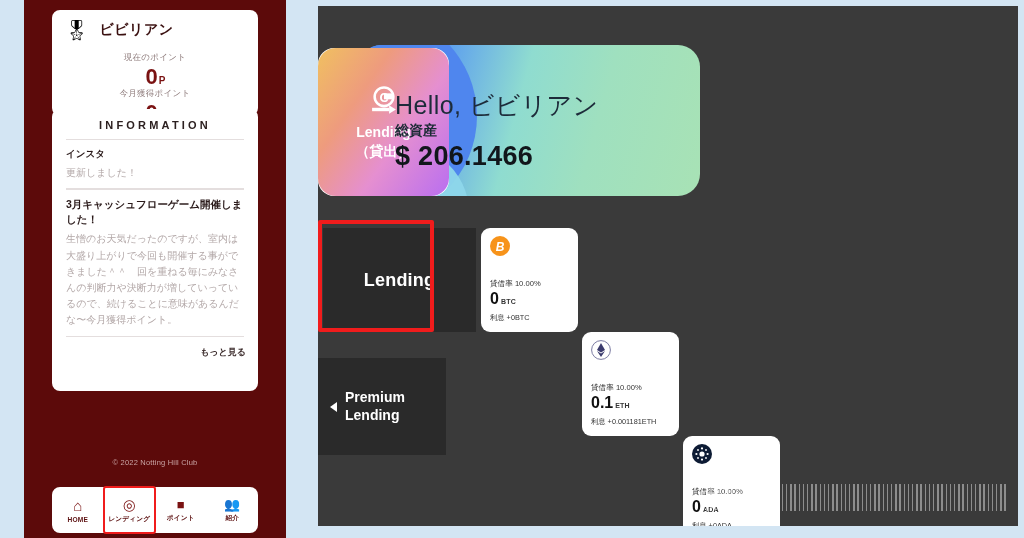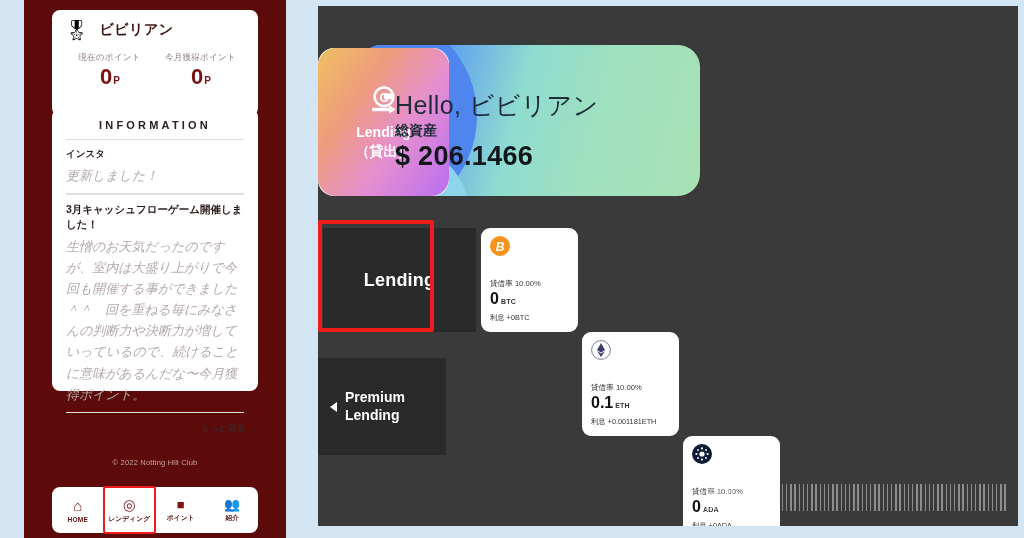--- a/index.html
+++ b/index.html
@@ -18,37 +18,37 @@
   }
   .side-card {
     position: absolute; left: 28px; width: 206px;
     background: #fff; border-radius: 8px;
   }
   
   #profile-card { top: 10px; height: 106px; padding: 10px 12px 8px; }
   .prof-head { display: flex; align-items: center; gap: 10px; }
   .prof-emoji { font-size: 20px; line-height: 1; filter: saturate(0.45) brightness(0.95); }
   .prof-name { font-size: 14px; font-weight: 700; color: #3a1010; letter-spacing: .5px; }
-  .pts-row { display: flex; margin-top: 12px; }
+  .pts-row { display: flex; margin-top: 12px; flex-direction: column; }
   .pts-col { flex: 1; text-align: center; }
   .pts-label { font-size: 8.5px; color: #8d7a7a; letter-spacing: .3px; }
   .pts-val { margin-top: 2px; font-size: 22px; font-weight: 700; color: #7a1212; line-height: 1; }
   .pts-val span { font-size: 10px; font-weight: 700; margin-left: 1px; }
 
   
   #info-card { top: 109px; height: 282px; padding: 10px 12px 4px; }
   .info-title {
     text-align: center; font-size: 11px; font-weight: 700;
     letter-spacing: 3.2px; color: #2c2020; padding-bottom: 8px;
   }
   .info-sep { height: 1px; background: #e4dede; margin: 0 2px; }
   .info-item { padding: 7px 2px 7px; }
   .info-h { font-size: 9.5px; font-weight: 700; color: #2a1a1a; line-height: 1.45; }
   .info-h.big { font-size: 10.5px; }
-  .info-b { margin-top: 4px; font-size: 13px; color: #b3a8a8; line-height: 1.62; font-style: italic; }
+  .info-b { margin-top: 4px; font-size: 10px; color: #b3a8a8; line-height: 1.62; }
   .more-btn {
     text-align: right; font-size: 9px; font-weight: 700; color: #3a2a2a;
     padding: 9px 0 8px;
   }
   #copyright {
     position: absolute; left: 0; top: 458px; width: 262px; text-align: center;
     font-size: 7.5px; color: #c9a5a5; letter-spacing: .2px;
   }
   
   #bottom-nav {

